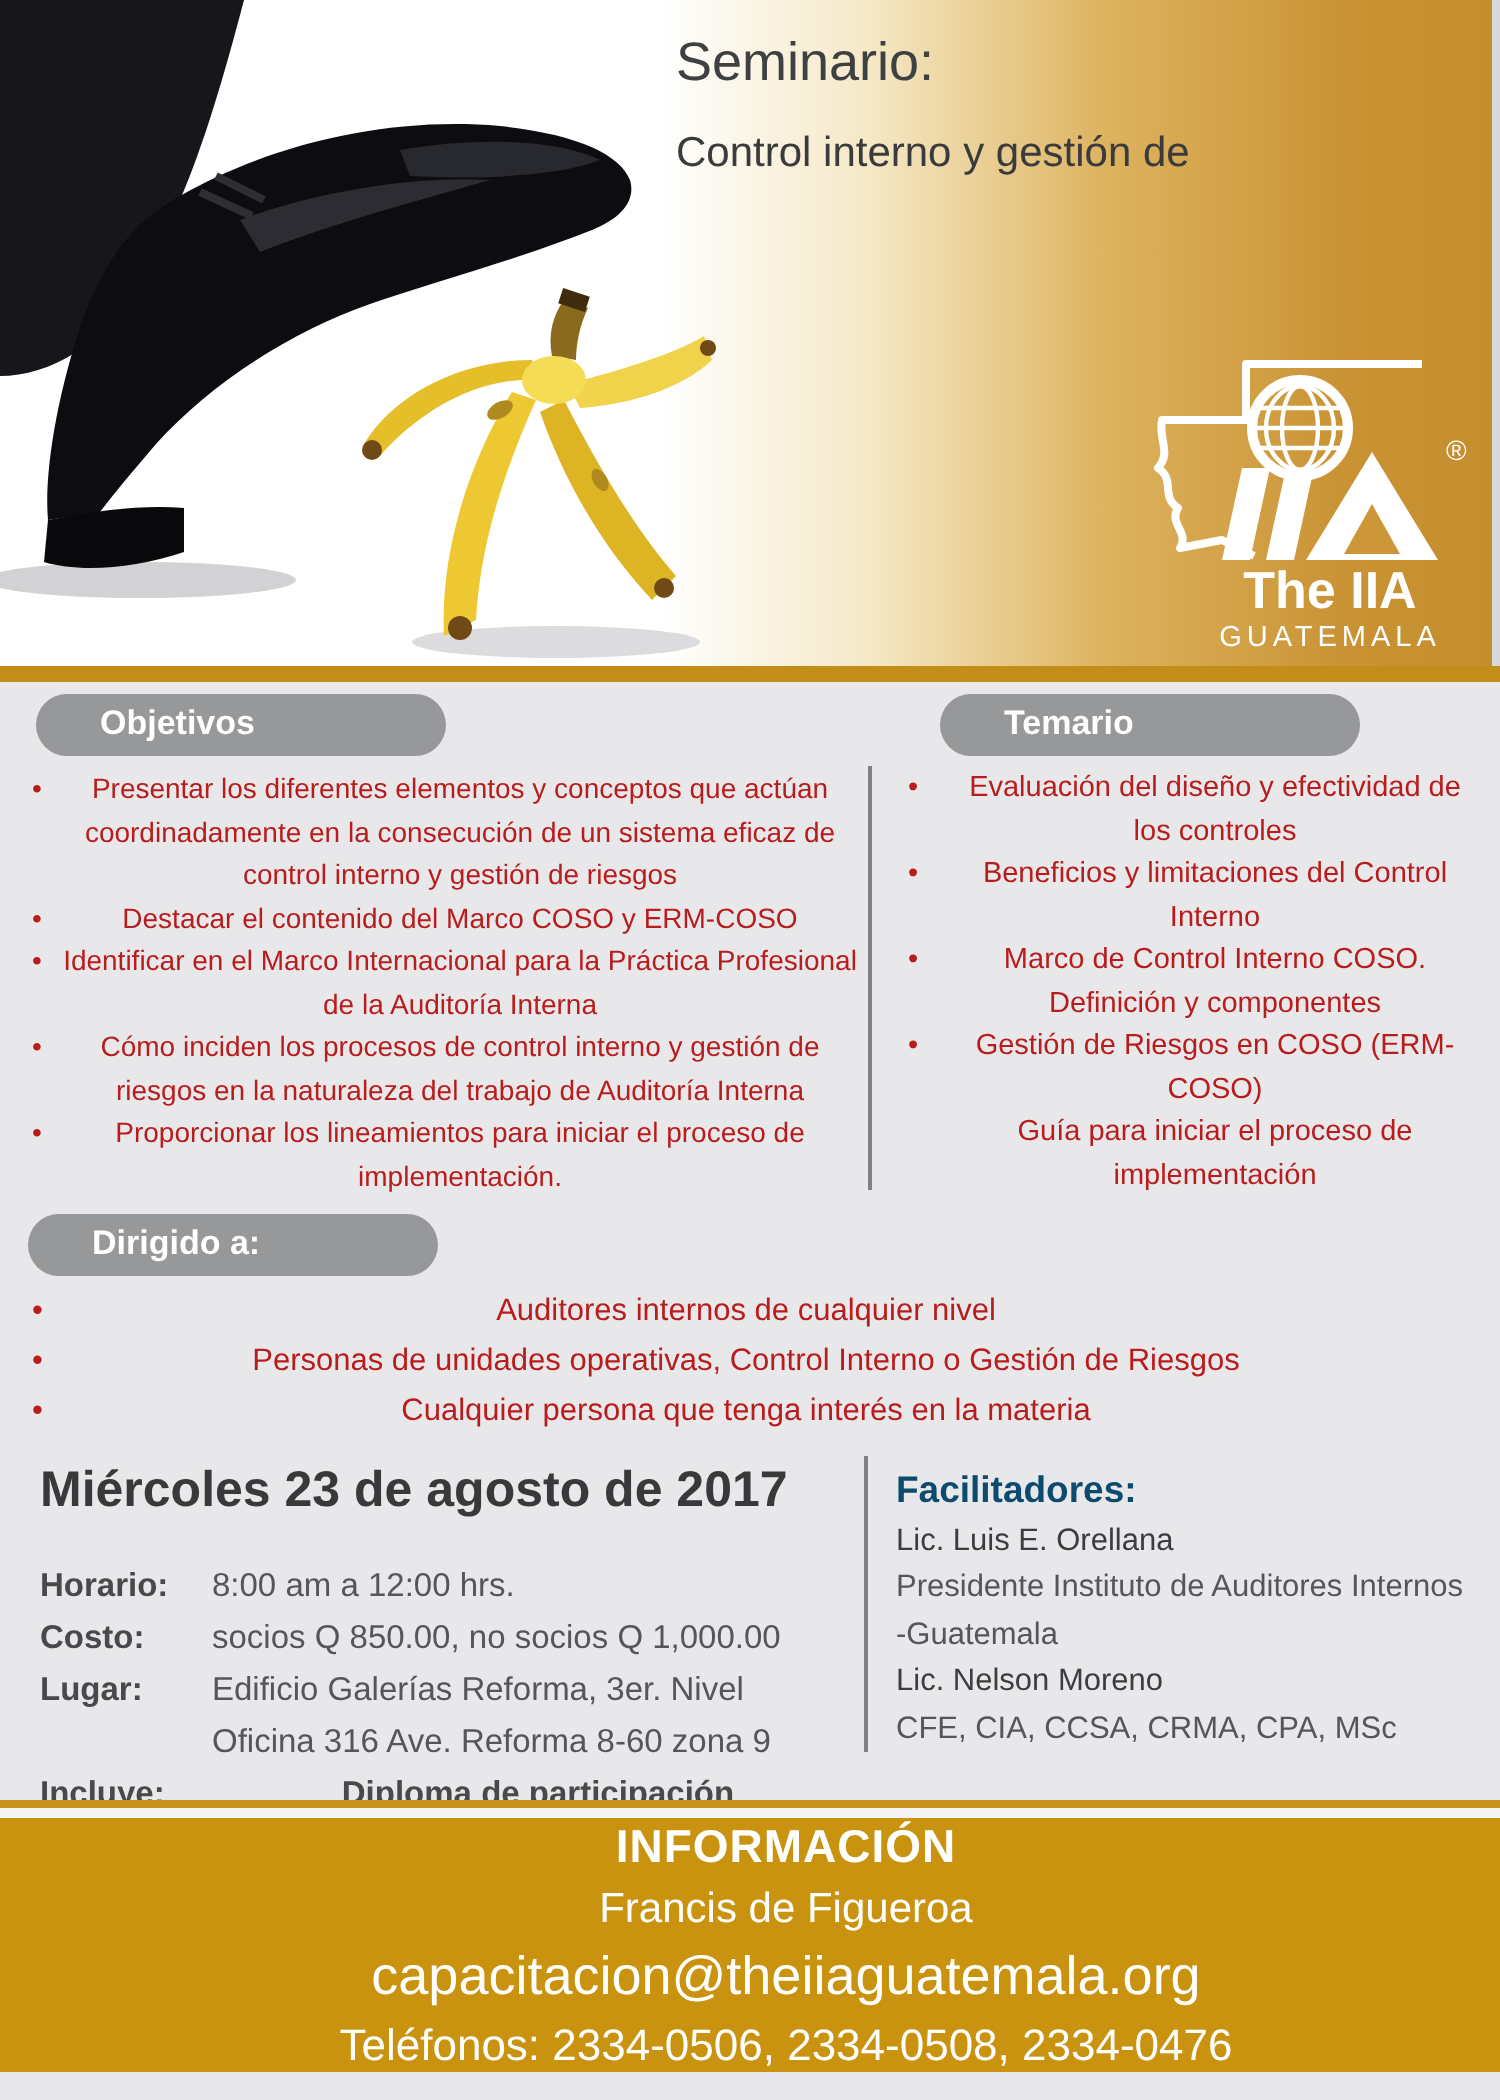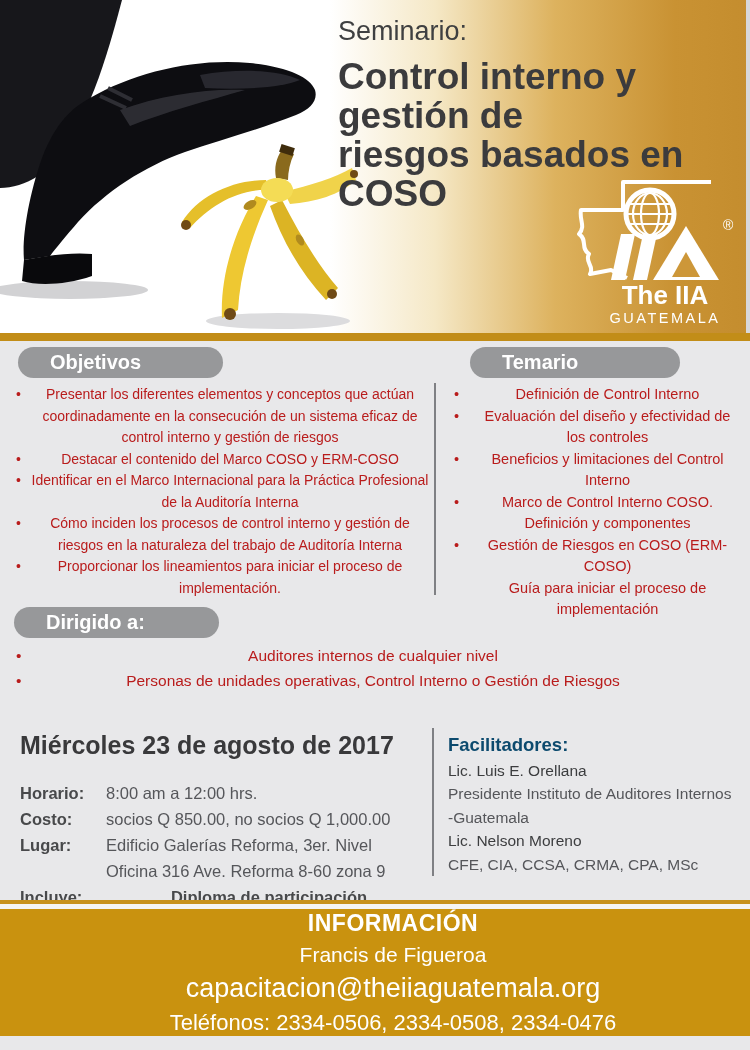--- a/index.html
+++ b/index.html
@@ -6,27 +6,27 @@
   body { background:#ffffff; font-family:"Liberation Sans", sans-serif; }
   .page { position:relative; width:750px; height:1050px; overflow:hidden; background:#e8e8ea; }
 
   
   .header { position:absolute; left:0; top:0; width:750px; height:333px;
     background:linear-gradient(90deg,#ffffff 0%,#ffffff 44%,#f5e8c6 58%,#ddb25e 74%,#c99233 90%,#c48d2e 100%); }
   .photo { position:absolute; left:0; top:0; }
   .right-strip { position:absolute; right:0; top:0; width:4px; height:341px; background:#d8d8da; }
   .title-block { position:absolute; left:338px; top:16px; width:410px; }
   .kicker { font-size:27px; color:#3f4041; margin-bottom:10px; }
-  .big-title { font-size:37px; font-weight:bold; color:#3b3b3d; line-height:39px; }
+  .big-title { font-size:21px; font-weight:normal; color:#3b3b3d; line-height:39px; }
   .logo-svg { position:absolute; left:553px; top:168px; }
   .gold-strip { position:absolute; left:0; top:333px; width:750px; height:8px; background:#c28d18; }
 
   
   .pill { position:absolute; height:31px; background:#97989a; border-radius:16px;
-    color:#ffffff; font-weight:bold; font-size:20px; line-height:30px; padding-left:32px; }
+    color:#ffffff; font-weight:bold; font-size:17px; line-height:30px; padding-left:32px; }
   .pill-objetivos { left:18px;  top:347px; width:205px; }
   .pill-temario   { left:470px; top:347px; width:210px; }
   .pill-dirigido  { left:14px;  top:607px; width:205px; }
 
   
   ul.blist { list-style:none; position:absolute; color:#b91c1c;text-align:center; }
   ul.blist li { position:relative; padding-left:14px; white-space:pre-line; }
   ul.blist li::before { content:"\2022"; position:absolute; left:0; top:0; }
   .list-objetivos { left:16px;  top:384px; width:414px; font-size:14px;   line-height:21.5px; }
   .list-temario   { left:454px; top:384px; width:293px; font-size:14.5px; line-height:21.5px; }
@@ -96,21 +96,20 @@
         <circle cx="332" cy="294" r="5" fill="#6f4a16"></circle>
         <circle cx="354" cy="174" r="4" fill="#6f4a16"></circle>
         <ellipse cx="250" cy="205" rx="7" ry="4" fill="#b08a1e" transform="rotate(-30 250 205)"></ellipse>
         <ellipse cx="300" cy="240" rx="6" ry="3.5" fill="#b08a1e" transform="rotate(60 300 240)"></ellipse>
       </g>
     </svg>
 
     <div class="title-block">
       <div class="kicker">Seminario:</div>
       <div class="big-title">Control interno y gestión de</div>
-      <div class="big-title">riesgos basados en COSO</div>
     </div>
 
     <svg class="logo-svg" width="188" height="158" viewBox="0 0 188 158">
       <path fill="none" stroke="#ffffff" stroke-width="4" stroke-linejoin="round" d="M158,14 L70,14 L70,42 L28,42 C26,52 33,58 26,66 C35,72 27,80 36,86 C31,94 42,98 37,106 L58,102 L74,110"></path>
       <g stroke="#ffffff" fill="none">
         <circle cx="97" cy="46" r="24" stroke-width="5"></circle>
         <ellipse cx="97" cy="46" rx="9" ry="21" stroke-width="2.2"></ellipse>
         <ellipse cx="97" cy="46" rx="17" ry="21" stroke-width="2.2"></ellipse>
         <line x1="75" y1="36" x2="119" y2="36" stroke-width="2.2"></line>
         <line x1="73" y1="46" x2="121" y2="46" stroke-width="2.2"></line>
@@ -136,38 +135,38 @@
   <ul class="blist list-objetivos">
     <li>Presentar los diferentes elementos y conceptos que actúan coordinadamente en la consecución de un sistema eficaz de control interno y gestión de riesgos</li>
     <li>Destacar el contenido del Marco COSO y ERM-COSO</li>
     <li>Identificar en el Marco Internacional para la Práctica Profesional de la Auditoría Interna</li>
     <li>Cómo inciden los procesos de control interno y gestión de riesgos en la naturaleza del trabajo de Auditoría Interna</li>
     <li>Proporcionar los lineamientos para iniciar el proceso de implementación.</li>
   </ul>
 
   <div class="pill pill-temario">Temario</div>
   <ul class="blist list-temario">
-    <li>Definición de Control Interno</li>
     <li>Evaluación del diseño y efectividad de
 los controles</li>
     <li>Beneficios y limitaciones del Control
 Interno</li>
     <li>Marco de Control Interno COSO.
 Definición y componentes</li>
     <li>Gestión de Riesgos en COSO (ERM-COSO)
 Guía para iniciar  el proceso de
 implementación</li>
   </ul>
 
   <div class="vdivider vd1"></div>
 
   <div class="pill pill-dirigido">Dirigido a:</div>
   <ul class="blist list-dirigido">
     <li>Auditores internos de cualquier nivel</li>
     <li>Personas de unidades operativas, Control Interno o Gestión de Riesgos</li>
+    <li>Cualquier persona que tenga interés en la materia</li>
   </ul>
 
   <div class="event">
     <div class="event-date">Miércoles 23 de agosto de 2017</div>
     <div class="event-row">
       <span class="lbl">Horario:</span>
       <span class="val">8:00 am a 12:00 hrs.</span>
     </div>
     <div class="event-row">
       <span class="lbl">Costo:</span>

